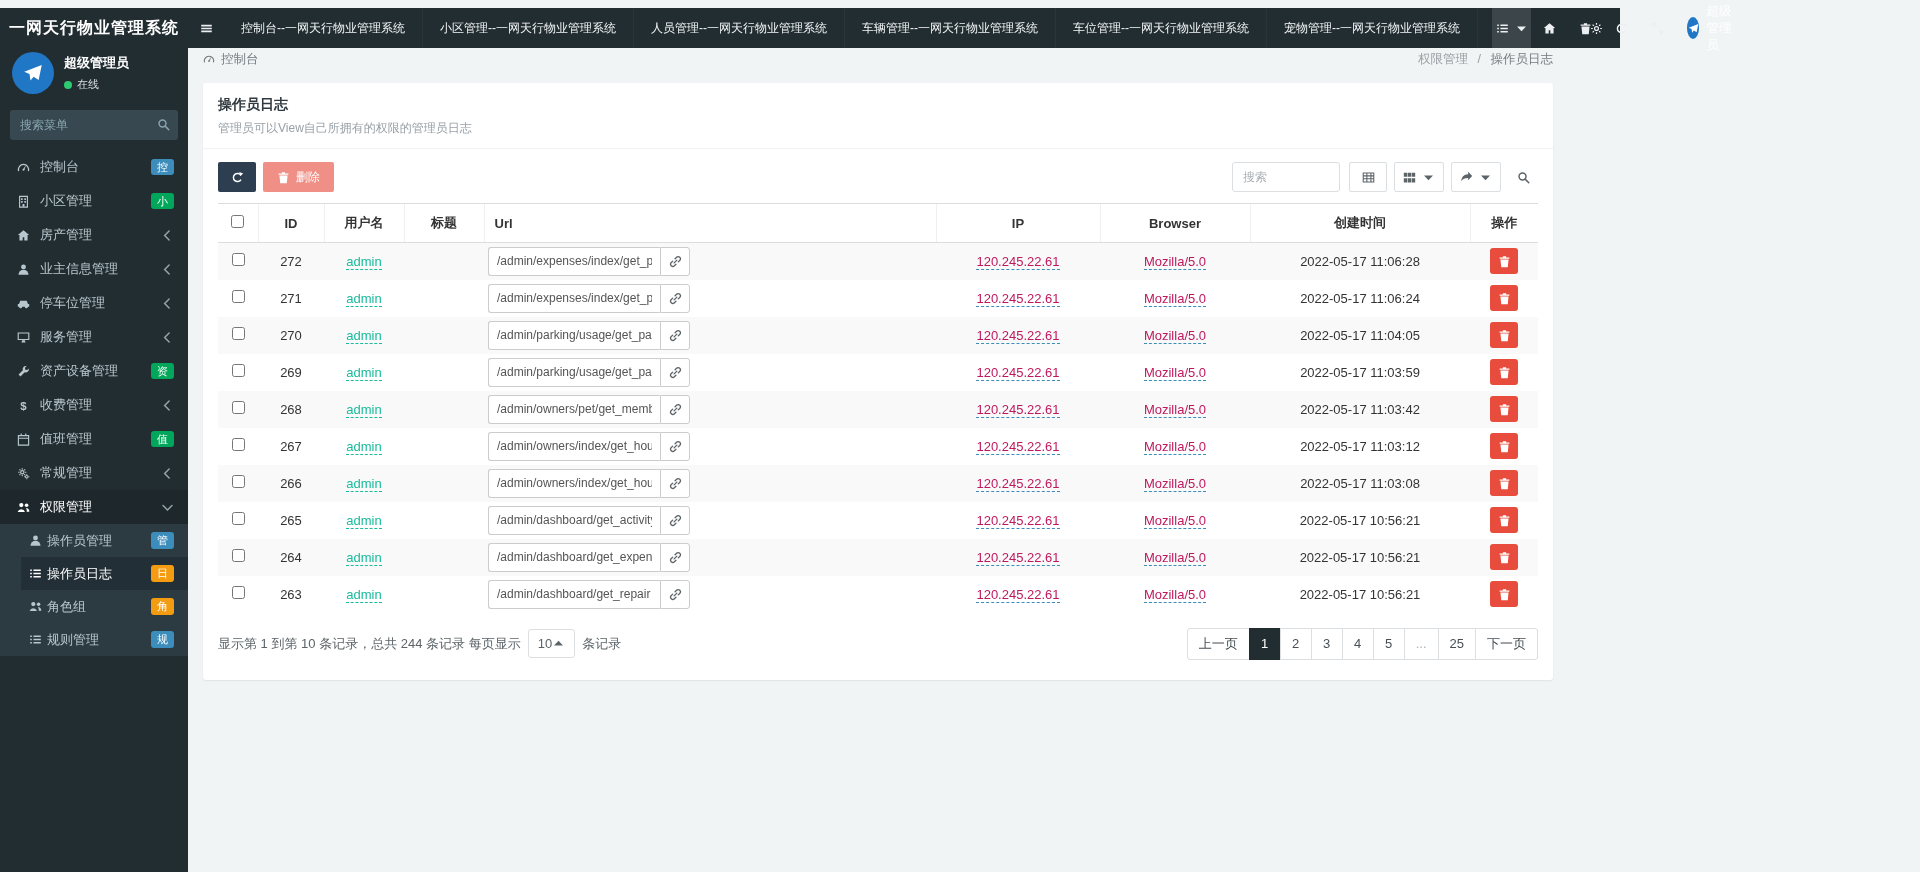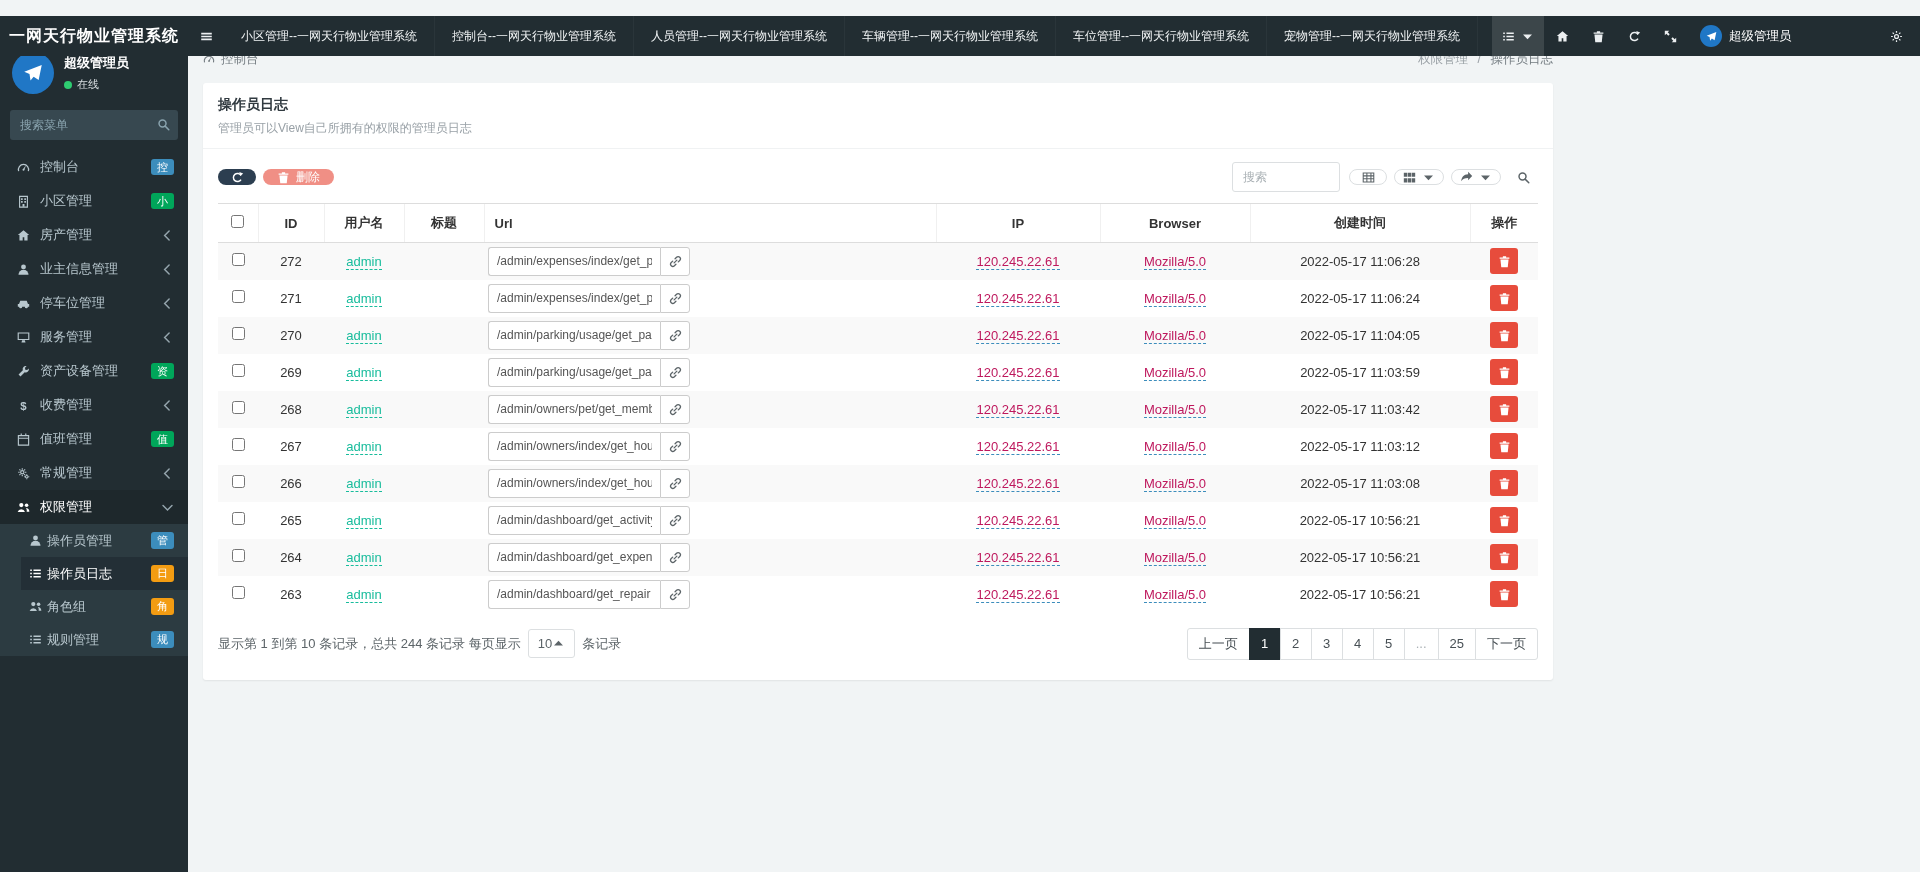--- a/index.html
+++ b/index.html
@@ -2,21 +2,21 @@
 <html><head>
 <meta charset="utf-8">
 <style>
   * { margin:0; padding:0; box-sizing:border-box; }
   html,body { width:1920px; height:872px; }
   body {
     font-family:"Liberation Sans","DejaVu Sans",sans-serif;
     background:#f1f4f5; overflow:hidden; position:relative; color:#333;
   }
   
-  .topnav { position:absolute; top:16px; left:0; width:1920px; height:40px;
+  .topnav { position:absolute; top:8px; left:0; width:1620px; height:40px;
     background:#222d32; display:flex; align-items:stretch; z-index:20; }
   .brand { width:188px; color:#fff; font-weight:bold; font-size:16px;
     display:flex; align-items:center; justify-content:center; flex:none; letter-spacing:1px; }
   .nav-icon-btn { display:flex; align-items:center; justify-content:center;
     min-width:36px; color:#eceff1; cursor:pointer; }
   .nav-icon-btn.dd-active { background:rgba(255,255,255,.12); padding:0 10px; gap:6px; }
   .topnav-tabs { display:flex; align-items:stretch; }
   .tab { color:#f2f5f6; font-size:12px; display:flex; align-items:center;
     padding:0 17px; cursor:pointer; white-space:nowrap; border-right:1px solid rgba(255,255,255,.04); }
   .topnav-right { display:flex; align-items:stretch; margin-left:14px; }
@@ -65,21 +65,21 @@
   .bc-right { color:#9aa1a6; }
   .bc-sep { margin:0 6px; }
   .bc-current { color:#737b80; }
   .card { margin:5px 15px 15px; background:#fff; border-radius:3px;
     box-shadow:0 1px 2px rgba(0,0,0,.07); padding-bottom:4px; }
   .card-head { padding:13px 15px 11px; border-bottom:1px solid #f0f2f3; }
   .card-title { font-size:14px; color:#313a40; font-weight:bold; }
   .card-subtitle { margin-top:6px; font-size:12px; color:#98a0a6; }
   .toolbar { display:flex; align-items:center; justify-content:space-between; padding:13px 15px 11px; }
   .toolbar-left, .toolbar-right { display:flex; align-items:center; gap:7px; }
-  .btn { height:16px; border-radius:11px; border:1px solid transparent; font-size:12px;
+  .btn { height:30px; border-radius:2px; border:1px solid transparent; font-size:12px;
     display:inline-flex; align-items:center; justify-content:center; gap:6px; cursor:pointer;
     font-family:"Liberation Sans","DejaVu Sans",sans-serif; }
   .btn-dark { background:#2c3e50; color:#fff; width:38px; }
   .btn-danger { background:#e74c3c; color:#fff; opacity:.62; padding:0 13px; }
   .btn-default { background:#fff; border-color:#dcdfe1; color:#5c6468; min-width:38px; padding:0 8px; }
   .btn-plain { background:transparent; border:none; color:#5c6468; width:30px; }
   .caret-sm svg { width:8px; height:8px; }
   .search-input { width:108px; height:30px; border:1px solid #dcdfe1; border-radius:3px;
     padding:0 10px; font-size:12px; color:#555; outline:none; margin-right:2px;
     font-family:"Liberation Sans","DejaVu Sans",sans-serif; }
@@ -128,22 +128,22 @@
 <header class="topnav">
   <div class="brand">一网天行物业管理系统</div>
   <div class="nav-icon-btn">
     <span class="ic">
         <svg viewBox="0 0 16 16">
           <path d="M1.5 3.5h13v2h-13zM1.5 7h13v2h-13zM1.5 10.5h13v2h-13z"></path>
         </svg>
       </span>
   </div>
   <nav class="topnav-tabs" id="topnav-tabs">
+      <div class="tab">控制台--一网天行物业管理系统</div>
       <div class="tab">小区管理--一网天行物业管理系统</div>
-      <div class="tab">控制台--一网天行物业管理系统</div>
       <div class="tab">人员管理--一网天行物业管理系统</div>
       <div class="tab">车辆管理--一网天行物业管理系统</div>
       <div class="tab">车位管理--一网天行物业管理系统</div>
       <div class="tab">宠物管理--一网天行物业管理系统</div>
     </nav>
   <div class="topnav-right">
     <div class="nav-icon-btn dd-active">
       <span class="ic">
           <svg viewBox="0 0 16 16">
             <path d="M1.5 3h2v2h-2zM5.5 3h9v2h-9zM1.5 7h2v2h-2zM5.5 7h9v2h-9zM1.5 11h2v2h-2zM5.5 11h9v2h-9z"></path>

